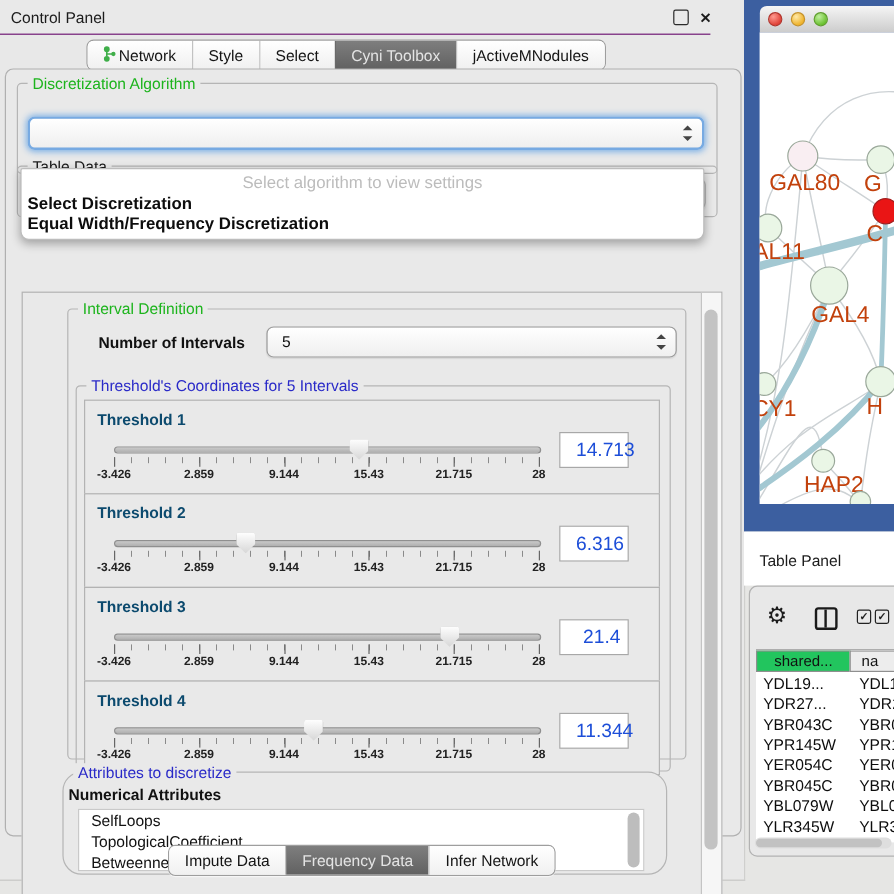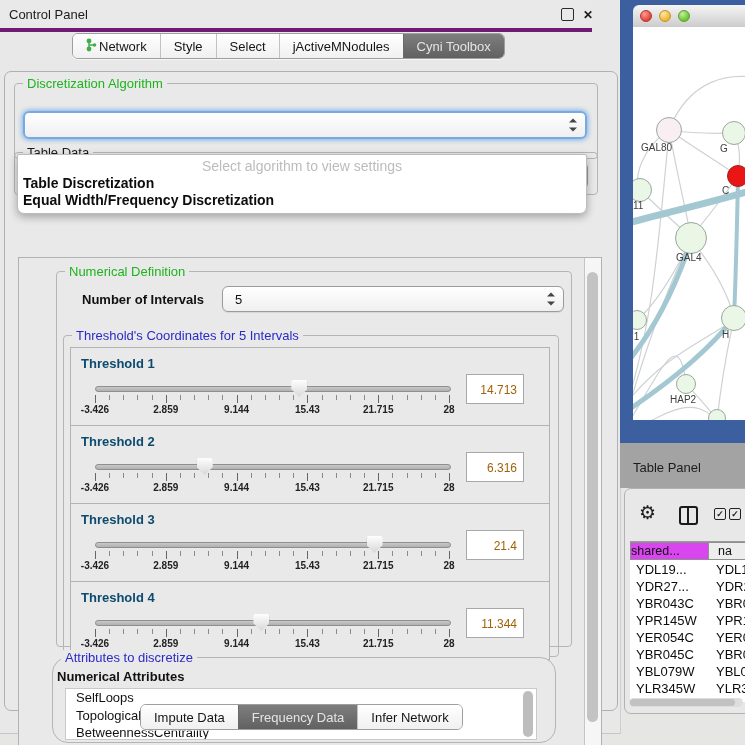--- a/index.html
+++ b/index.html
@@ -1,32 +1,32 @@
 <!DOCTYPE html>
 <html><head>
 <meta charset="utf-8">
 <style>
   html,body{margin:0;padding:0;background:#e6e6e4;font-family:"Liberation Sans",sans-serif;}
   #root{position:relative;width:745px;height:745px;overflow:hidden;background:#e6e6e4;}
   
   #cp{position:absolute;left:0;top:0;width:620px;height:733px;background:#e8e8e8;border-right:1px solid #cfcfcd;border-bottom:1px solid #c6c6c4;}
-  #cp-titlebar{position:absolute;left:0;top:0;width:592px;height:28px;background:#e9e9e9;border-bottom:4px solid #701a75;}
+  #cp-titlebar{position:absolute;left:0;top:0;width:592px;height:28px;background:#e9e9e9;border-bottom:1px solid #701a75;}
   #cp-title{position:absolute;left:9px;top:7px;font-size:13px;color:#1c1c1c;}
   .tb-icon{position:absolute;top:8px;font-size:12px;color:#1c1c1c;cursor:default;}
   #float-icon{left:561px;width:11px;height:11px;border:1.6px solid #2a2a2a;border-radius:2px;font-size:0;}
   #close-icon{left:583px;font-weight:bold;}
   
   .seg{position:absolute;display:flex;height:24px;border:1px solid #9e9e9e;border-radius:6px;overflow:hidden;background:#fff;box-shadow:0 1px 0 rgba(255,255,255,.6);}
   .seg .tab{display:flex;align-items:center;gap:2px;padding:0 13px;font-size:13px;color:#151515;background:linear-gradient(#ffffff,#f0f0f0);border-left:1px solid #c2c2c2;white-space:nowrap;cursor:default;}
   .seg .tab:first-child{border-left:none;}
   .seg .tab.sel{background:linear-gradient(#7e7e7e,#616161);color:#e4e4e4;border-left-color:#6a6a6a;}
   #top-tabs{left:72px;top:33px;}
   #bottom-tabs{left:140px;top:704px;text-align:right;}
   
-  #main-panel{position:absolute;left:4px;top:71px;width:612px;height:638px;border:1px solid #b0b0b0;border-radius:7px;background:#e9e9e9;}
+  #main-panel{position:absolute;left:4px;top:57px;width:612px;height:638px;border:1px solid #b0b0b0;border-radius:7px;background:#e9e9e9;}
   .groupbox{position:absolute;border:1px solid #b5b5b5;border-radius:4px;}
   .gtitle{position:absolute;top:-8px;left:8px;padding:0 4px;background:#e9e9e9;font-size:13px;white-space:nowrap;}
   .gtitle.green{color:#1db41d;}
   .gtitle.blue{color:#2a2ac8;}
   .gtitle.black{color:#1a1a1a;}
   .combo{position:absolute;background:linear-gradient(#ffffff,#efefef);border:1px solid #9b9b9b;border-radius:6px;font-size:13px;color:#111;box-shadow:0 1px 1px rgba(0,0,0,.08);}
   .combo .cval{position:absolute;left:12px;top:50%;transform:translateY(-50%);white-space:nowrap;}
   .arrows{position:absolute;right:8px;top:50%;transform:translateY(-50%);width:8px;height:13px;}
   .arrows:before{content:"";position:absolute;top:0;left:0;border:4px solid transparent;border-bottom:4px solid #444;border-top:none;}
   .arrows:after{content:"";position:absolute;bottom:0;left:0;border:4px solid transparent;border-top:4px solid #444;border-bottom:none;}
@@ -43,45 +43,45 @@
   
   .thr-block{position:relative;width:478px;height:77px;border:1px solid #b3b3b3;margin-top:-1px;background:#e9e9e9;}
   .thr-label{position:absolute;left:10px;top:8px;font-size:13px;font-weight:bold;color:#0c4a6e;}
   .thr-track{position:absolute;left:24px;top:38px;width:354px;height:4px;background:linear-gradient(#c9c9c9,#b0b0b0);border:1px solid #8f8f8f;border-radius:3px;}
   .thr-thumb{position:absolute;top:32px;width:16px;height:17px;background:linear-gradient(#fefefe,#d7d7d7);clip-path:polygon(8% 0,92% 0,100% 12%,100% 55%,50% 100%,0 55%,0 12%);filter:drop-shadow(0 0 1px #8a8a8a);}
   .thr-ticks{position:absolute;left:24px;top:47px;width:355px;height:7px;background:repeating-linear-gradient(to right,#8a8a8a 0 1px,transparent 1px 14.16px);background-size:355px 5px;background-repeat:no-repeat;}
   .thr-majors{position:absolute;left:24px;top:47px;width:354px;height:8px;}
   .thr-majors i{position:absolute;top:0;width:1px;height:8px;background:#666;}
   .thr-labels{position:absolute;left:24px;top:56px;width:354px;height:12px;}
   .thr-labels span{position:absolute;transform:translateX(-50%);font-size:10px;font-weight:bold;color:#222;white-space:nowrap;}
-  .thr-value{position:absolute;left:395px;top:26px;width:58px;height:30px;background:#fff;border:1px solid #a8a8a8;font-size:12px;color:#a16207;text-align:right;line-height:30px;padding-right:6px;box-sizing:border-box;padding-left:13px;}
+  .thr-value{position:absolute;left:395px;top:26px;width:58px;height:30px;background:#fff;border:1px solid #a8a8a8;font-size:16px;color:#1d4ed8;text-align:right;line-height:30px;padding-right:6px;box-sizing:border-box;padding-left:13px;}
   
   #attr-list{position:absolute;left:12px;top:30px;width:470px;height:50px;background:#fff;border:1px solid #c9c9c9;overflow:hidden;}
   .attr-item{font-size:13px;color:#111;line-height:17.5px;padding-left:10px;white-space:nowrap;}
   #attr-scroll{position:absolute;right:3px;top:2px;width:10px;height:46px;background:#bdbdbd;border-radius:5px;}
   
   #net-frame{position:absolute;left:620px;top:0;width:125px;height:443px;background:#3c5fa0;}
   #mac-titlebar{position:absolute;left:13px;top:5px;width:120px;height:22px;border-radius:6px 6px 0 0;background:linear-gradient(#f5f5f5,#cccccc);border-bottom:1px solid #8d8d8d;}
   .light{position:absolute;top:5px;width:12px;height:12px;border-radius:50%;}
   #light-red{left:7px;background:radial-gradient(circle at 35% 30%,#ff9a90,#e0443a 70%);border:1px solid #b1352d;box-sizing:border-box;}
   #light-yellow{left:26px;background:radial-gradient(circle at 35% 30%,#ffe9a8,#efb42e 70%);border:1px solid #c5922a;box-sizing:border-box;}
   #light-green{left:45px;background:radial-gradient(circle at 35% 30%,#c0efa0,#6cc232 70%);border:1px solid #5f9e2e;box-sizing:border-box;}
   #net-canvas{position:absolute;left:13px;top:27px;width:112px;height:393px;background:#ffffff;overflow:hidden;}
   .nnode{position:absolute;border-radius:50%;box-sizing:border-box;}
-  .nlabel{position:absolute;font-size:10px;color:#404040;white-space:nowrap;}
-  #tp-bar{position:absolute;left:620px;top:443px;width:125px;height:45px;background:#a3a3a3;text-decoration:underline;}
+  .nlabel{position:absolute;font-size:19px;color:#c2410c;white-space:nowrap;}
+  #tp-bar{position:absolute;left:620px;top:443px;width:125px;height:45px;background:#ffffff;text-decoration:underline;}
   #tp-title{position:absolute;left:13px;top:17px;font-size:13px;color:#1c1c1c;}
   #tp-panel{position:absolute;left:624px;top:488px;width:130px;height:226px;background:#e8e8e8;border:1px solid #b2b2b2;border-radius:7px;box-sizing:border-box;}
   #gear-icon{position:absolute;left:14px;top:12px;font-size:19px;color:#1c1c1c;}
   #col-icon{position:absolute;left:54px;top:17px;width:15px;height:15px;border:2px solid #1a1a1a;border-radius:3px;}
   #col-icon i{position:absolute;left:6px;top:0;width:2px;height:15px;background:#1a1a1a;}
   .cb-icon{position:absolute;top:19px;width:10px;height:10px;border:1.5px solid #222;border-radius:2px;font-size:9px;line-height:10px;text-align:center;color:#222;font-weight:bold;}
   #tp-table{position:absolute;left:5px;top:52px;width:120px;height:160px;background:#fff;overflow:hidden;border-top:1px solid #9a9a9a;}
   .hcell{position:absolute;top:0;height:18px;box-sizing:border-box;border:1px solid #8f8f8f;font-size:12.5px;line-height:17px;color:#111;}
-  #hcell-0{left:0;width:79px;background:#d946ef;}
+  #hcell-0{left:0;width:79px;background:#22c55e;text-align:center;}
   #hcell-1{left:78px;width:70px;background:#ededed;padding-left:9px;}
   .trow{position:absolute;left:0;width:100%;height:17px;font-size:13px;color:#0d0d0d;}
   .trow .c0{position:absolute;left:6px;white-space:nowrap;}
   .trow .c1{position:absolute;left:86px;white-space:nowrap;}
   #hscroll{position:absolute;left:4px;top:209px;width:114px;height:9px;background:#dedede;border-radius:5px;}
   #hscroll .thumb{position:absolute;left:1px;top:1px;width:105px;height:7px;background:#c2c2c2;border-radius:4px;}
 </style>
 </head>
 <body>
 
@@ -103,25 +103,25 @@
               <circle cx="8.5" cy="7" r="1.8" fill="#3fae49"></circle>
             </svg></span>
           <span>Network</span>
         </div>
         <div class="tab">
           <span>Style</span>
         </div>
         <div class="tab">
           <span>Select</span>
         </div>
-        <div class="tab">
-          <span>jActiveMNodules</span>
-        </div>
         <div class="tab sel">
           <span>Cyni Toolbox</span>
+        </div>
+        <div class="tab">
+          <span>jActiveMNodules</span>
         </div>
       </div>
 
     <div id="main-panel">
 
       <div class="groupbox" style="left:9px;top:11px;width:582px;height:74px;">
         <span class="gtitle green" style="background:#e9e9e9;">Discretization Algorithm</span>
       </div>
       <div id="disc-combo" class="combo" style="left:18px;top:39px;width:560px;height:24px;">
         <span class="arrows"></span>
@@ -131,21 +131,21 @@
         <span class="gtitle black">Table Data</span>
         <div class="combo" style="left:9px;top:9px;width:562px;height:25px;">
           <span class="cval">galFiltered.sif default node</span>
           <span class="arrows"></span>
         </div>
       </div>
 
       <div id="viewport">
 
         <div class="groupbox" style="left:37px;top:13px;width:514px;height:374px;background:#e9e9e9;">
-          <span class="gtitle green">Numerical Definition</span>
+          <span class="gtitle green">Interval Definition</span>
           <span style="position:absolute;left:25px;top:20px;font-size:13px;font-weight:bold;color:#111;">Number of Intervals</span>
           <div class="combo" style="left:165px;top:14px;width:340px;height:24px;">
             <span class="cval">5</span>
             <span class="arrows"></span>
           </div>
           <div class="groupbox" style="left:6px;top:63px;width:494px;height:320px;">
             <span class="gtitle blue">Threshold's Coordinates for 5 Intervals</span>
             <div id="threshold-blocks" style="position:absolute;left:6px;top:12px;">
                 <div class="thr-block">
                   <div class="thr-label">Threshold 1</div>
@@ -256,21 +256,21 @@
         </div>
 
         <div id="vscroll">
             <div class="thumb"></div>
           </div>
       </div>
 
       <div id="algo-popup">
         <div id="algo-hint">Select algorithm to view settings</div>
         <div id="popup-list">
-            <div class="popup-item" style="top: 20px; font-weight: bold;">Table Discretization</div>
+            <div class="popup-item" style="top: 20px; font-weight: bold;">Select Discretization</div>
             <div class="popup-item" style="top: 37px; font-weight: bold;">Equal Width/Frequency Discretization</div>
           </div>
       </div>
     </div>
 
     <div id="bottom-tabs" class="seg">
         <div class="tab">
           <span>Impute Data</span>
         </div>
         <div class="tab sel">

